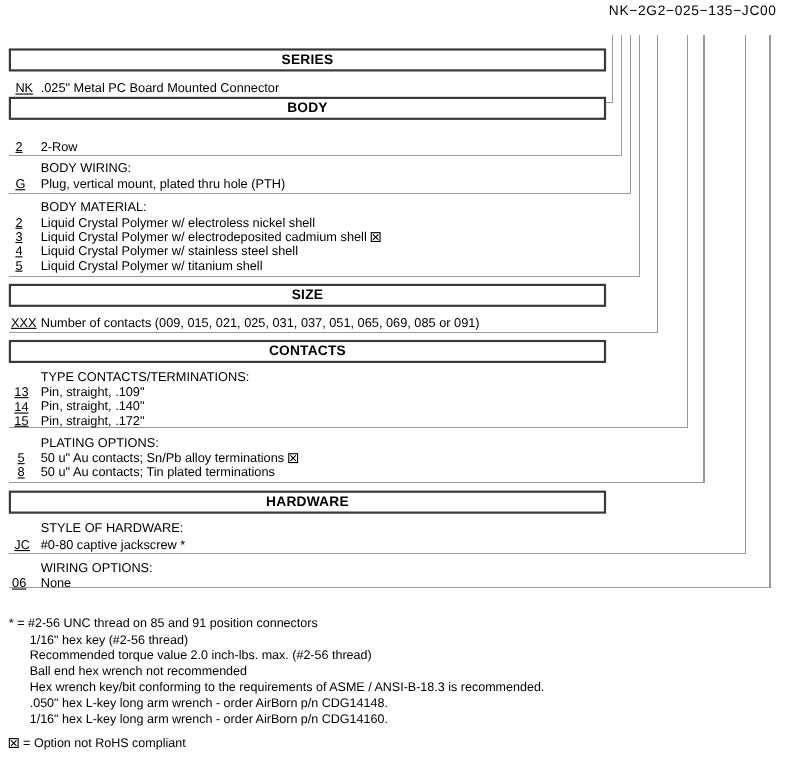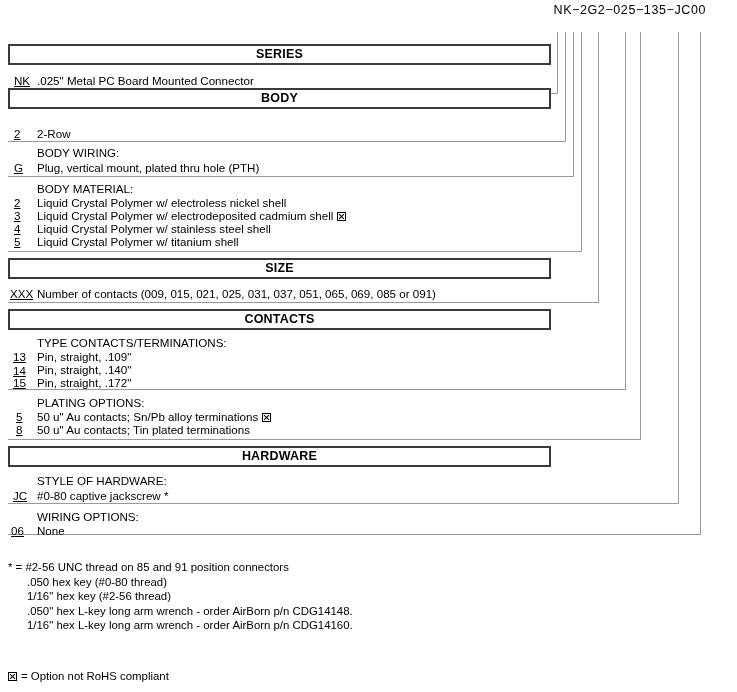--- a/index.html
+++ b/index.html
@@ -196,21 +196,23 @@
   <div class="opt-row" style="top:489px;left:13px">JC</div>
   <div class="opt-text" style="top:489px">#0-80 captive jackscrew *</div>
 
   <div class="opt-title" style="top:510px">WIRING OPTIONS:</div>
   <div class="opt-row" style="top:524px;left:11px">06</div>
   <div class="opt-text" style="top:524px">None</div>
 </div>
 
 <div id="notes">
   <div class="note-line">* = #2-56 UNC thread on 85 and 91 position connectors</div>
-  <div class="note-line note-indent">.050 hex key (#0-80 thread)</div>
   <div class="note-line note-indent">1/16" hex key (#2-56 thread)</div>
+  <div class="note-line note-indent">Recommended torque value 2.0 inch-lbs. max. (#2-56 thread)</div>
+  <div class="note-line note-indent">Ball end hex wrench not recommended</div>
+  <div class="note-line note-indent">Hex wrench key/bit conforming to the requirements of ASME / ANSI-B-18.3 is recommended.</div>
   <div class="note-line note-indent">.050" hex L-key long arm wrench - order AirBorn p/n CDG14148.</div>
   <div class="note-line note-indent">1/16" hex L-key long arm wrench - order AirBorn p/n CDG14160.</div>
 </div>
 
 <div id="legend">
   <span class="rohs-box"></span><span>= Option not RoHS compliant</span>
 </div>
 
 </body></html>

